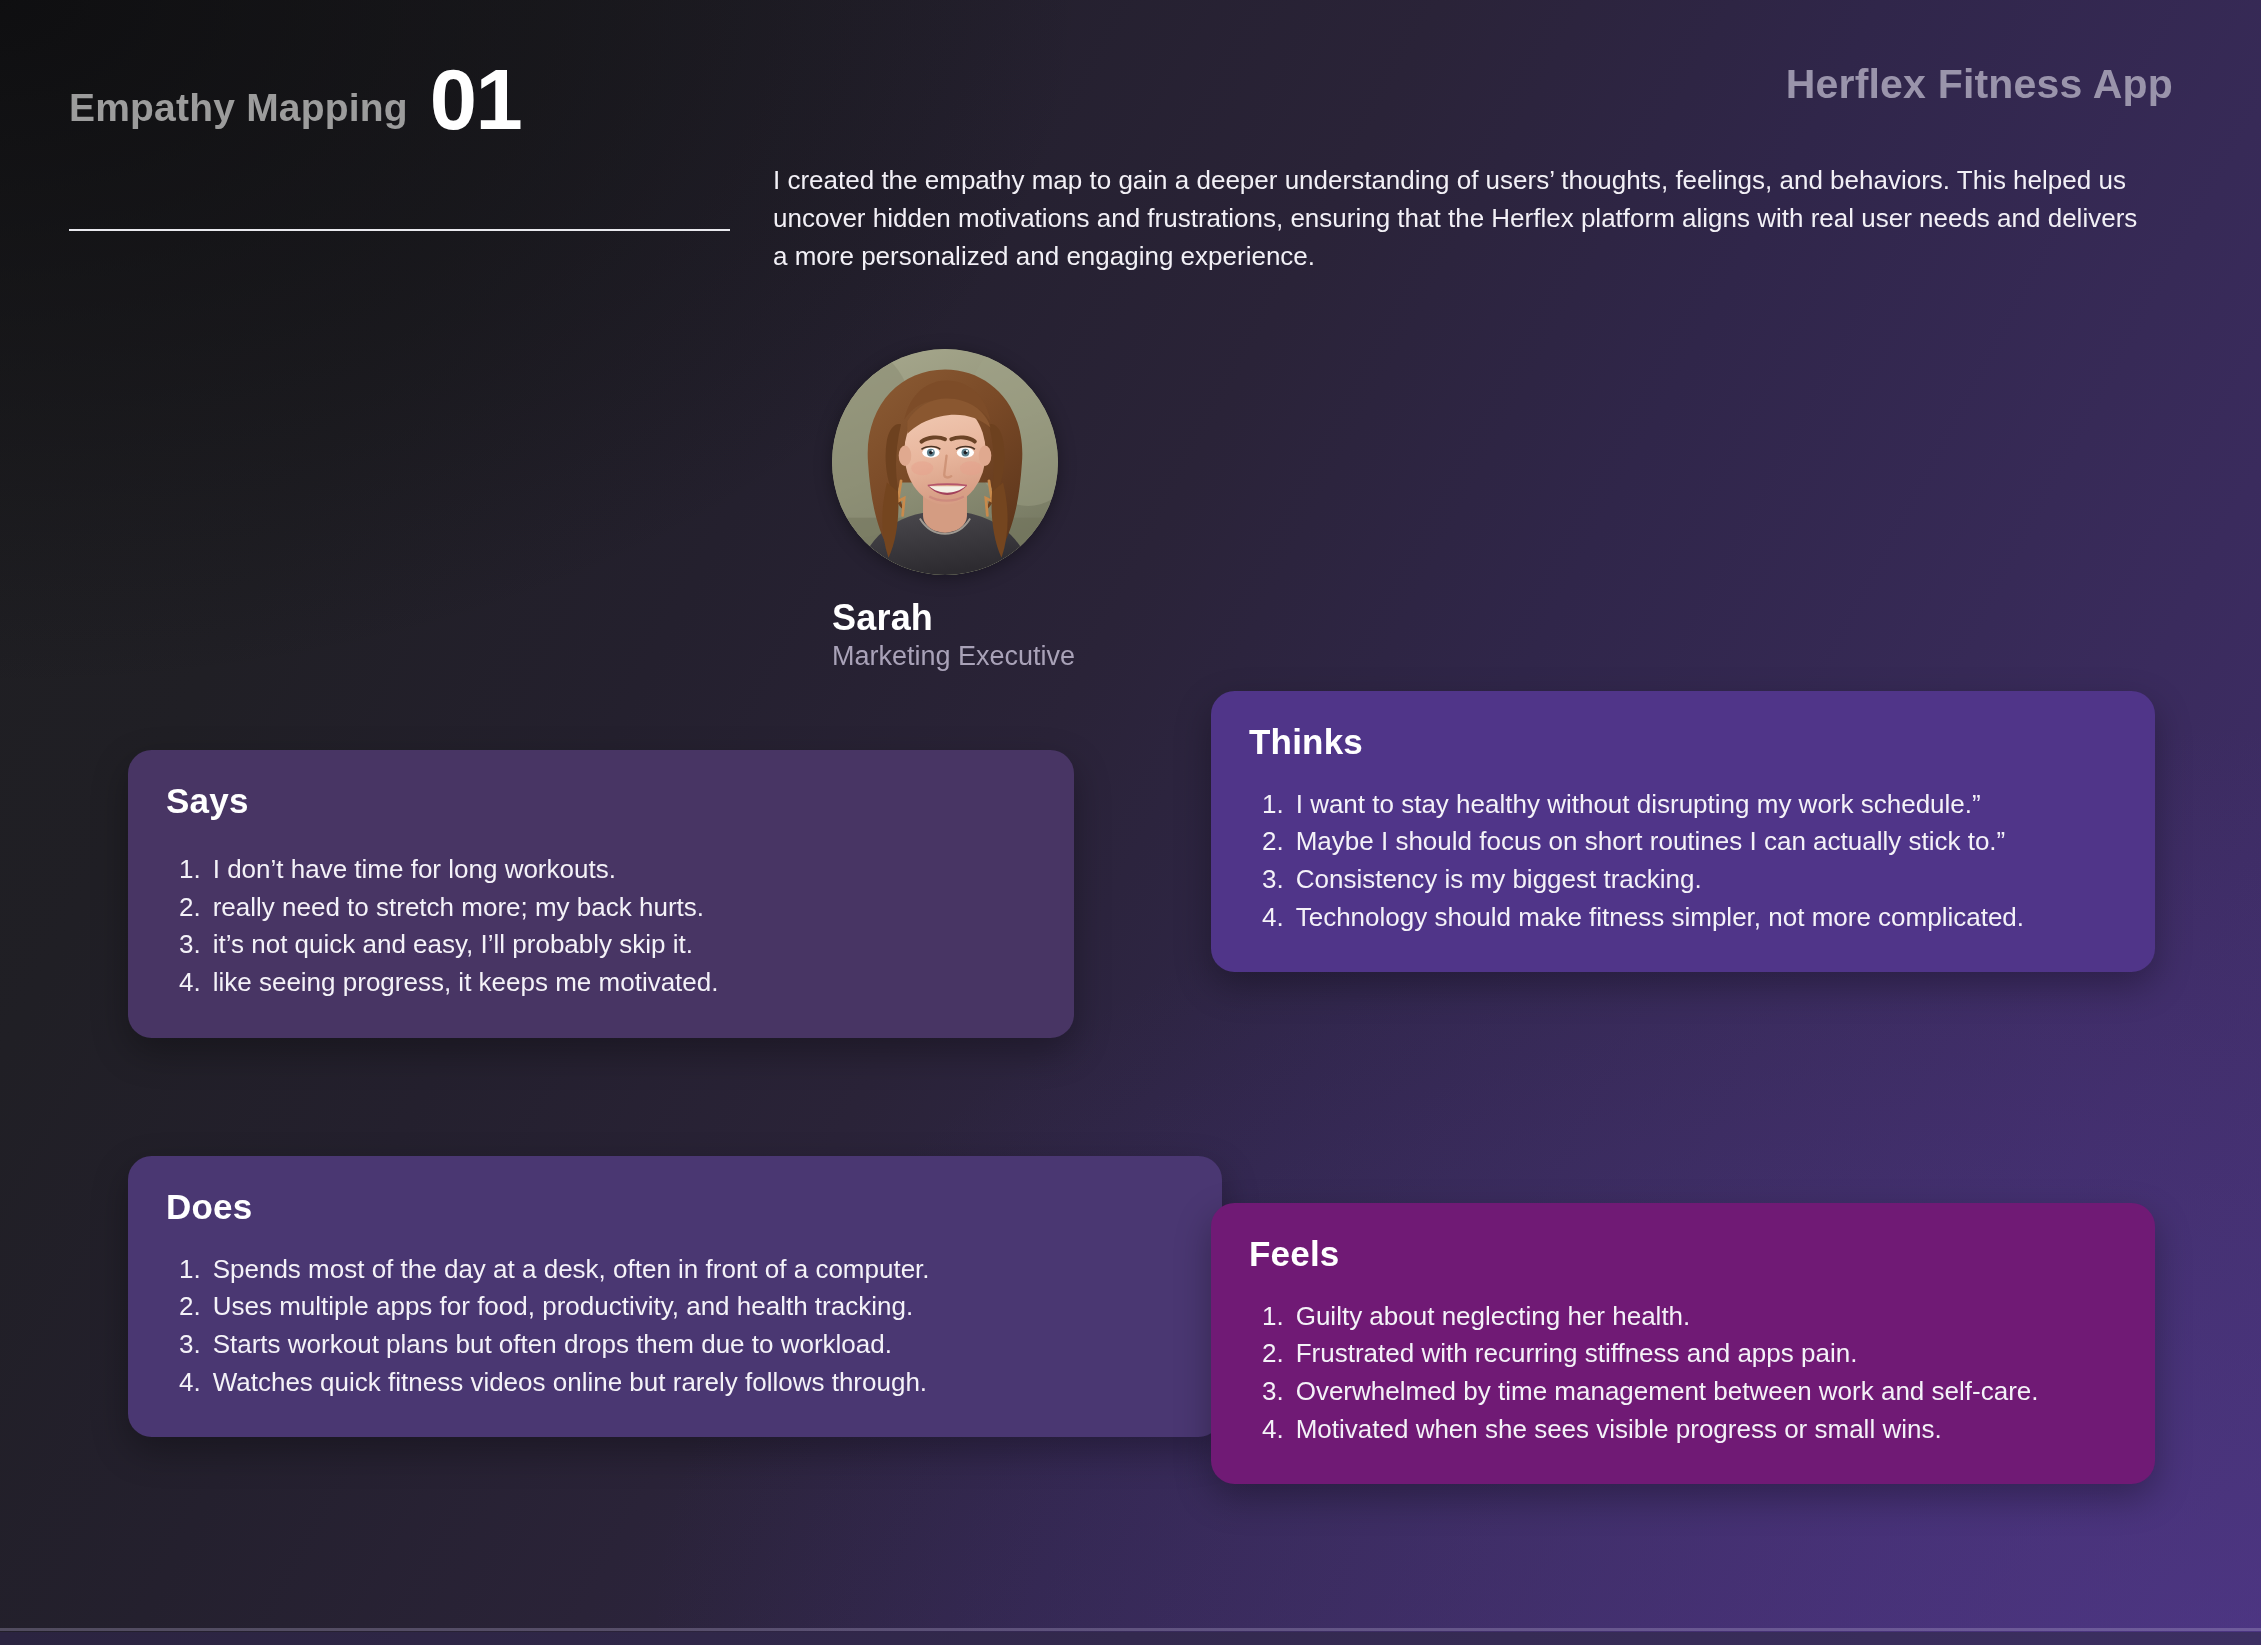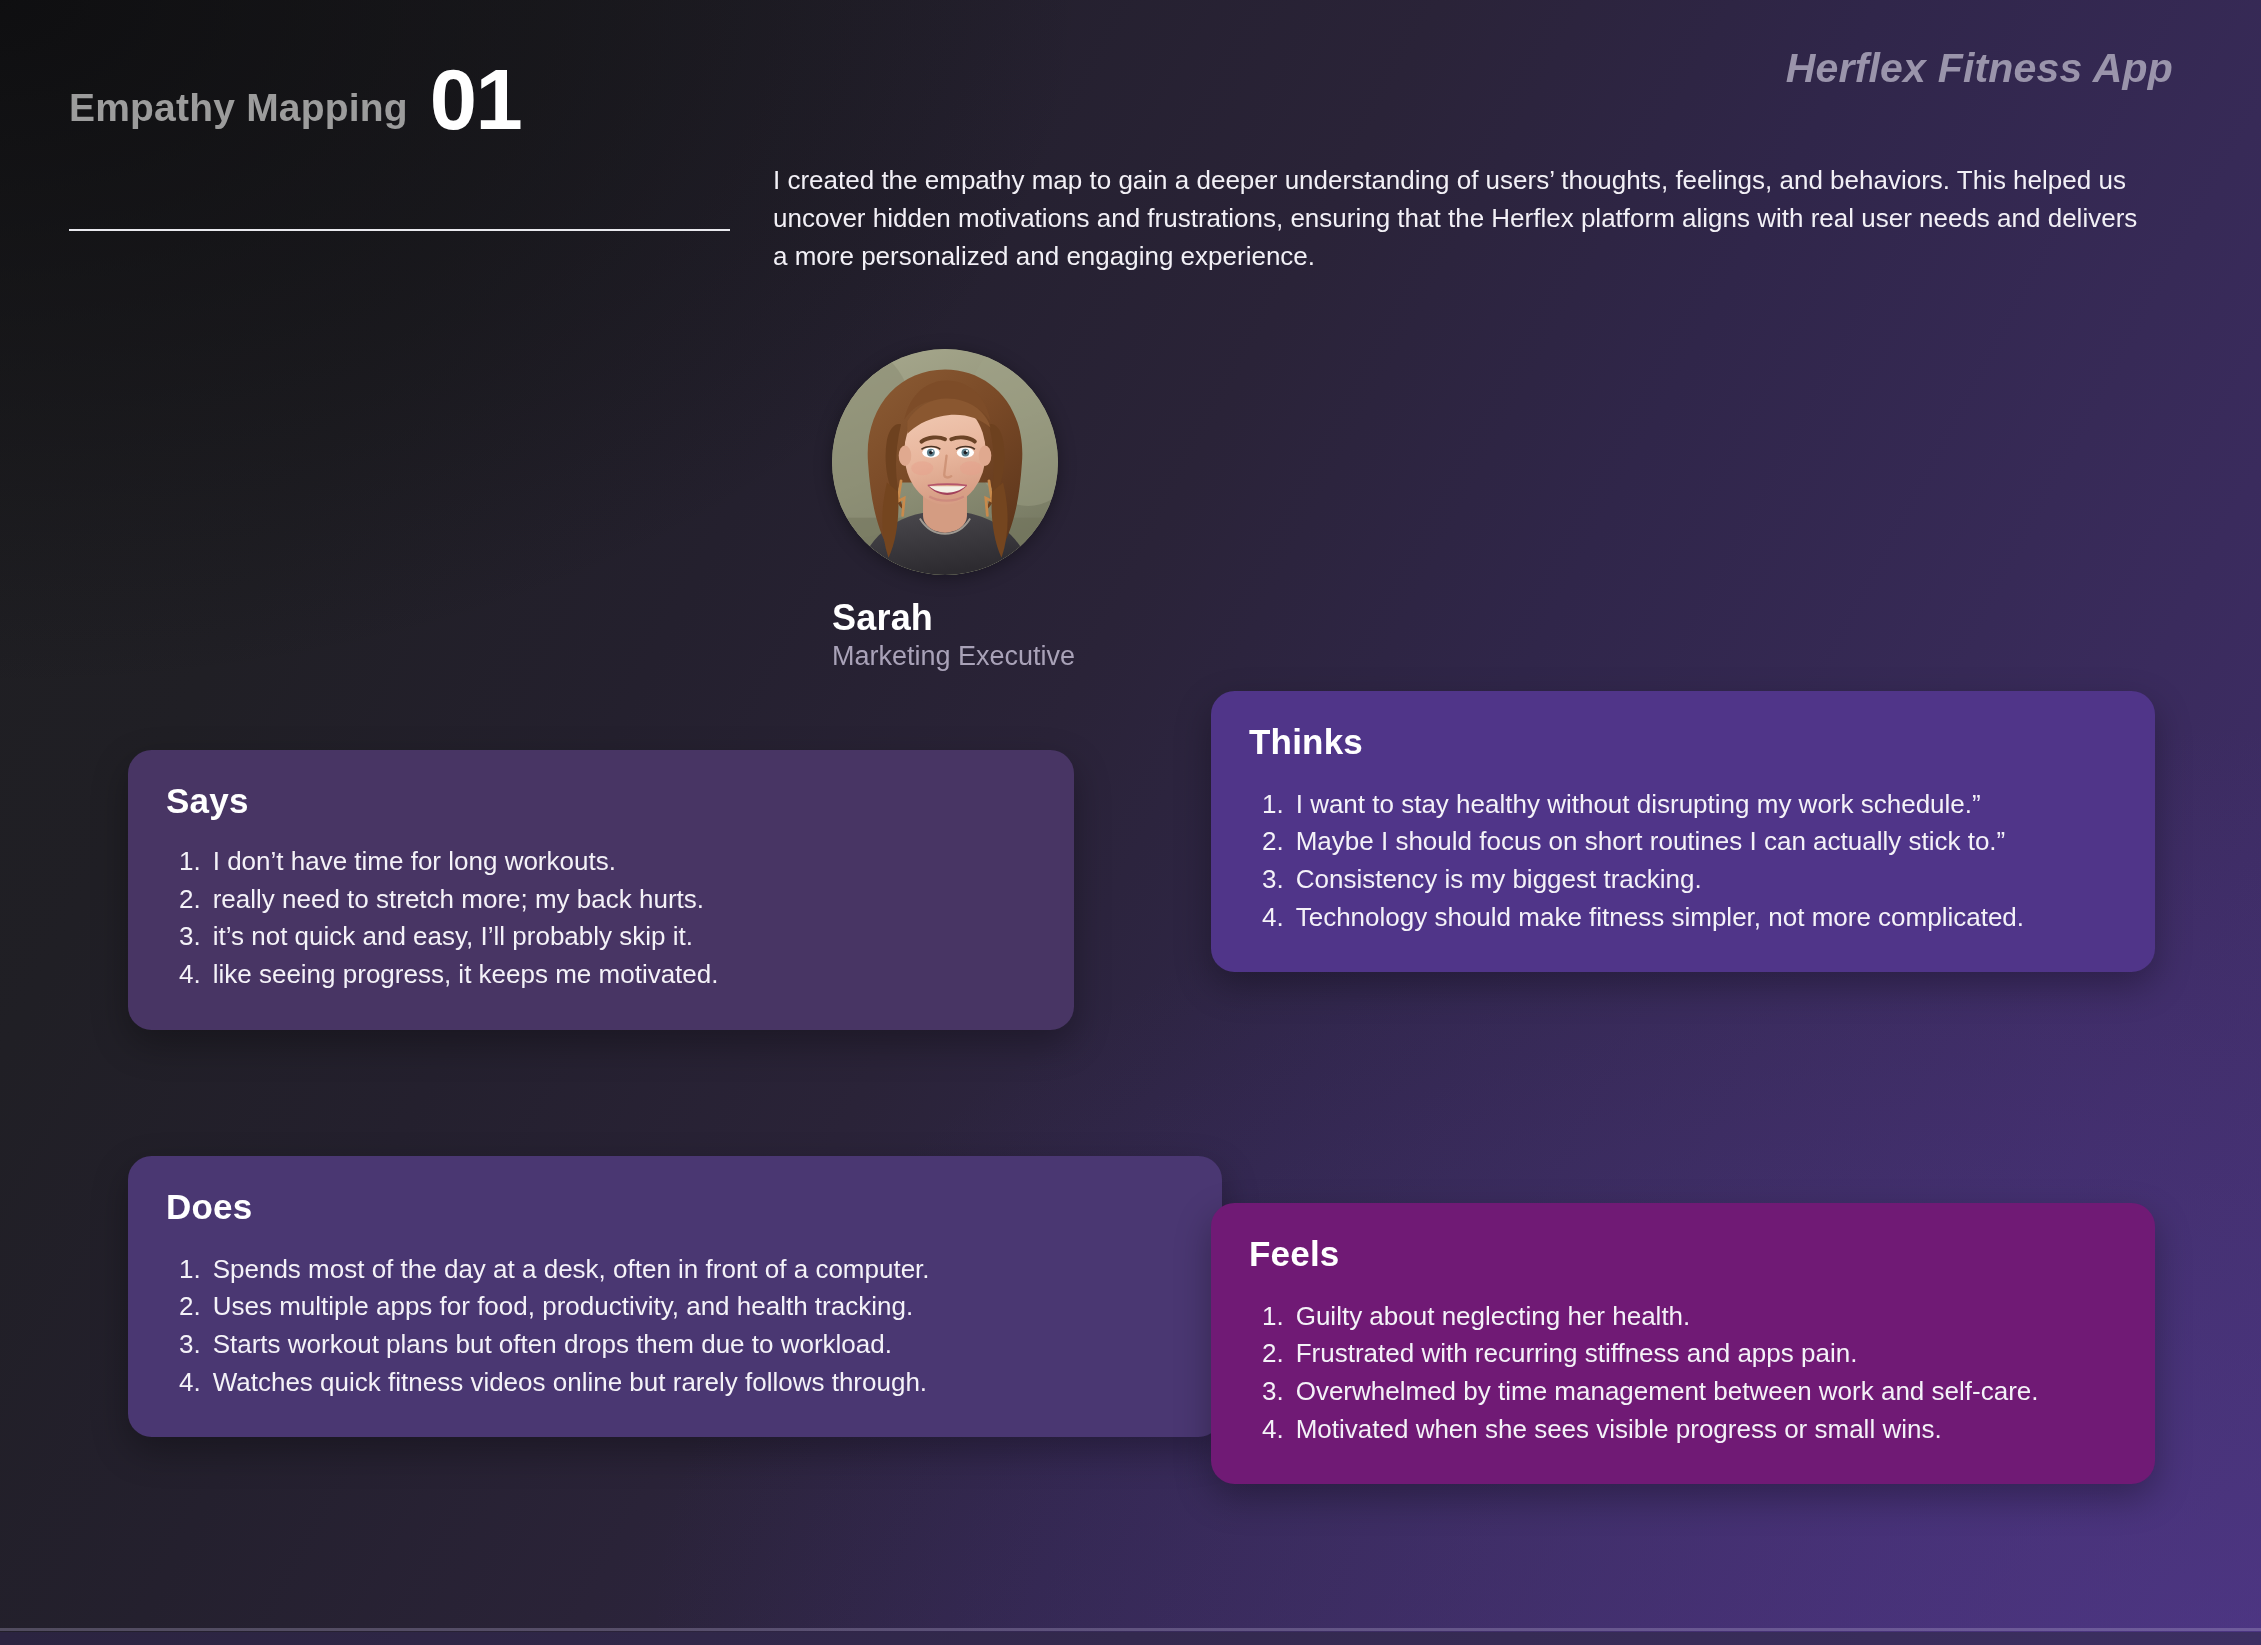--- a/index.html
+++ b/index.html
@@ -88,27 +88,26 @@
     position: absolute;
     left: 69px;
     top: 229px;
     width: 661px;
     height: 2.4px;
     background: #e9e9ee;
   }
   #project-title {
     position: absolute;
     right: 88px;
-    top: 45px;
+    top: 61px;
     font-size: 41px;
     font-weight: 700;
     color: #9a94ab;
     letter-spacing: 0.2px;
     white-space: nowrap;
-    font-style: italic;
   }
 
   
   #intro {
     position: absolute;
     left: 773px;
     top: 161px;
     width: 1382px;
     font-size: 26px;
     line-height: 1.47;
@@ -176,21 +175,21 @@
     padding-left: 4.7px;
     margin-bottom: 1.6px;
   }
 
   #card-says {
     left: 128px;
     top: 750px;
     width: 946px;
     background: #483564;
   }
-  #card-says .card-title { margin-bottom: 22px; }
+  #card-says .card-title { margin-bottom: 30px; }
 
   #card-thinks {
     left: 1211px;
     top: 691px;
     width: 944px;
     background: #503589;
   }
 
   #card-does {
     left: 128px;

